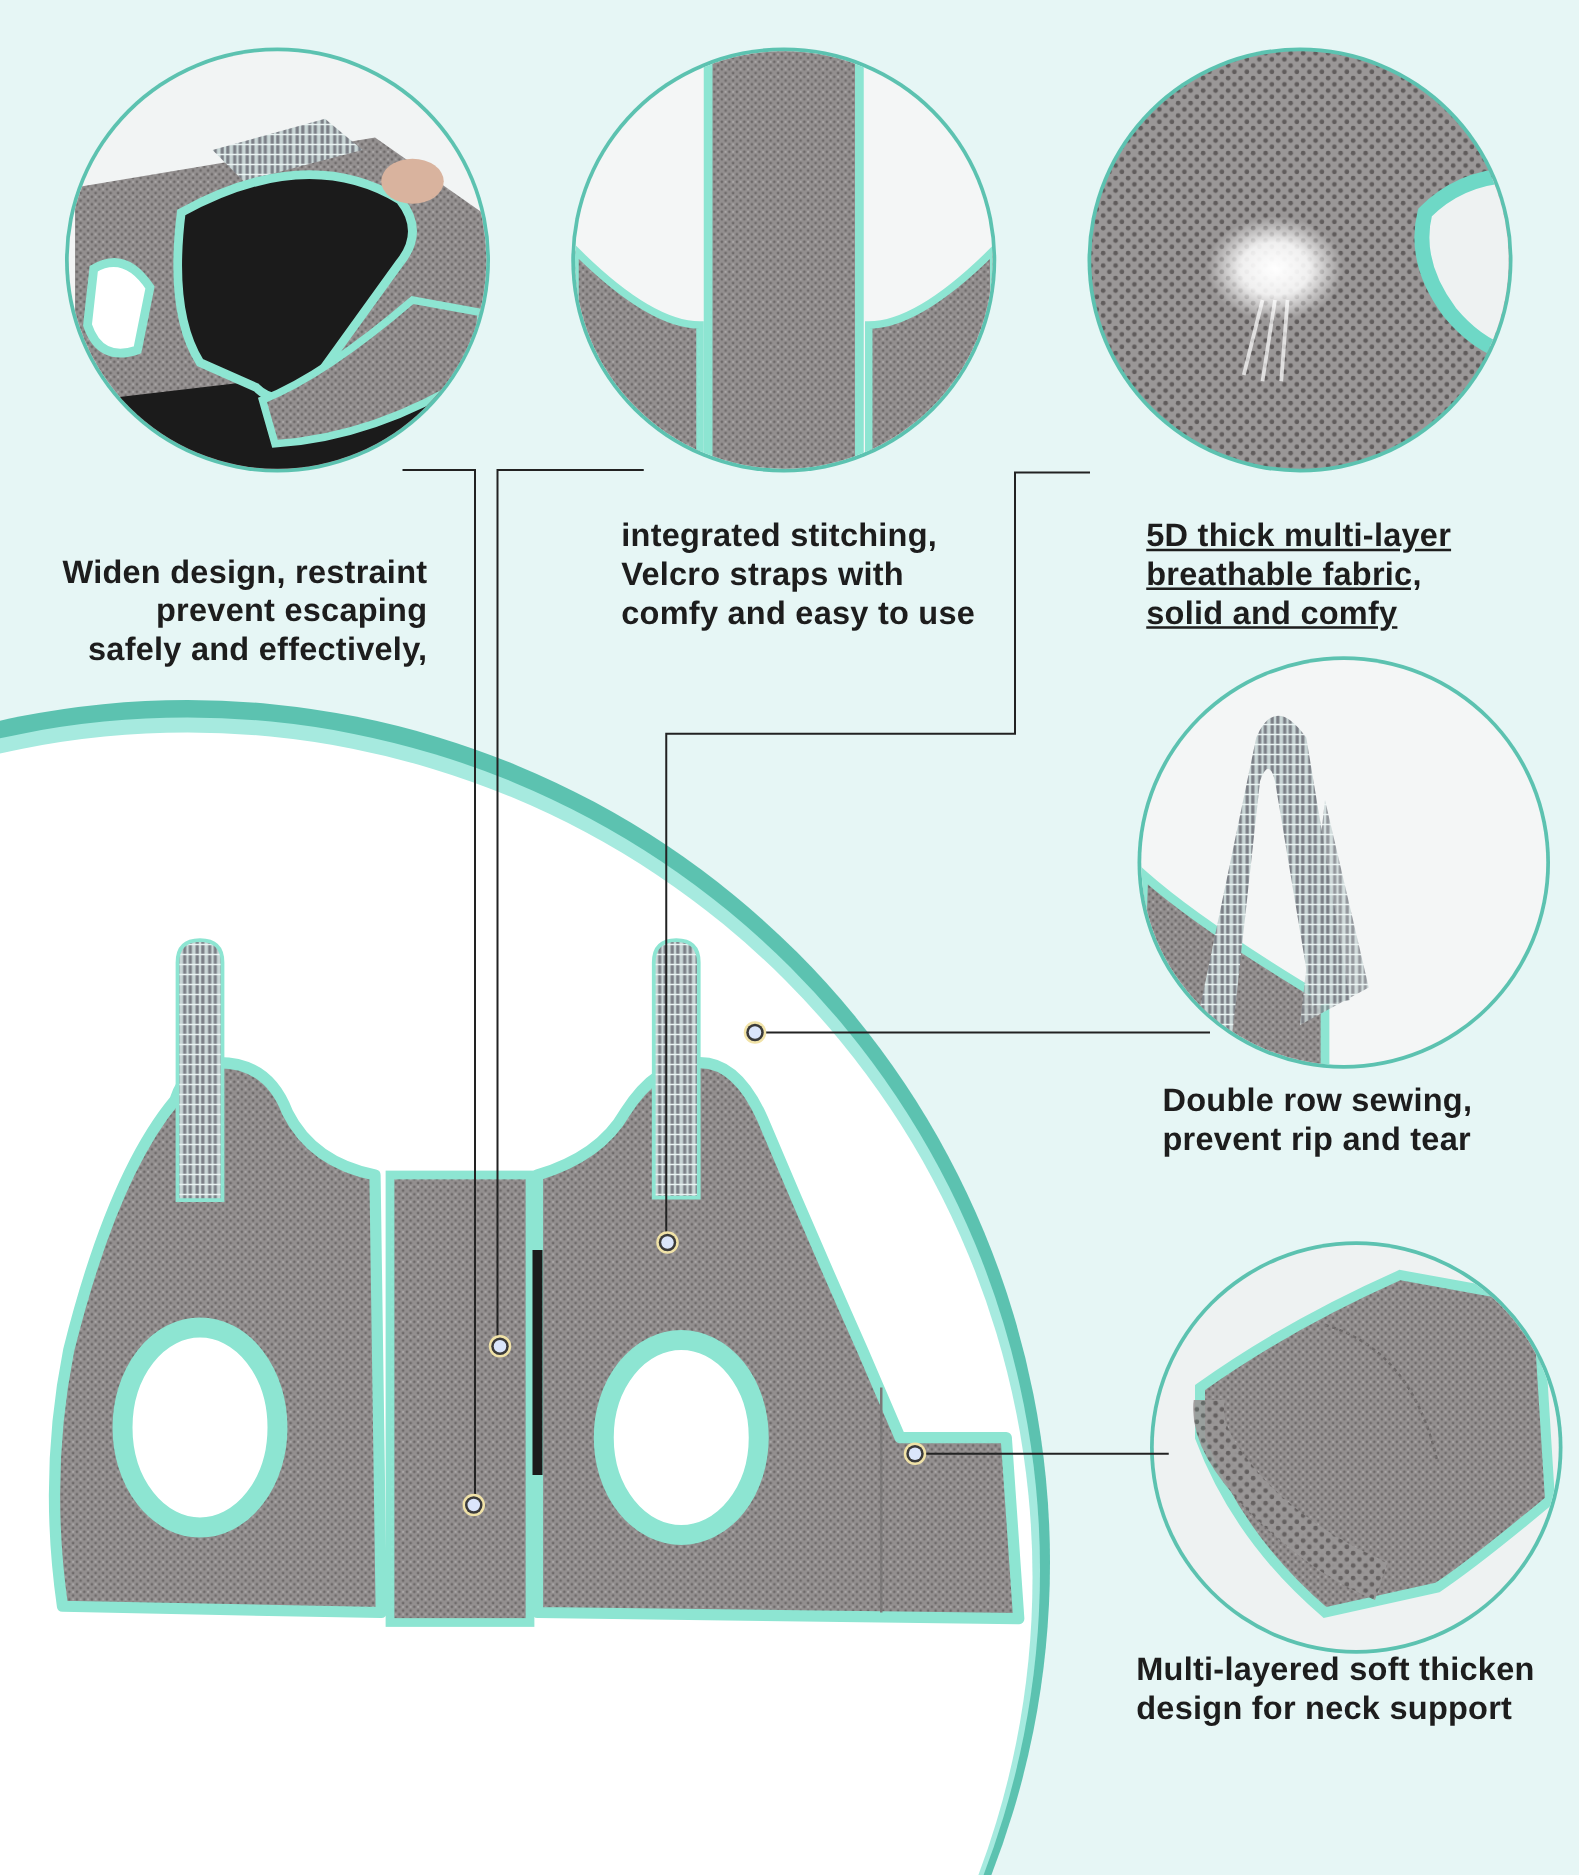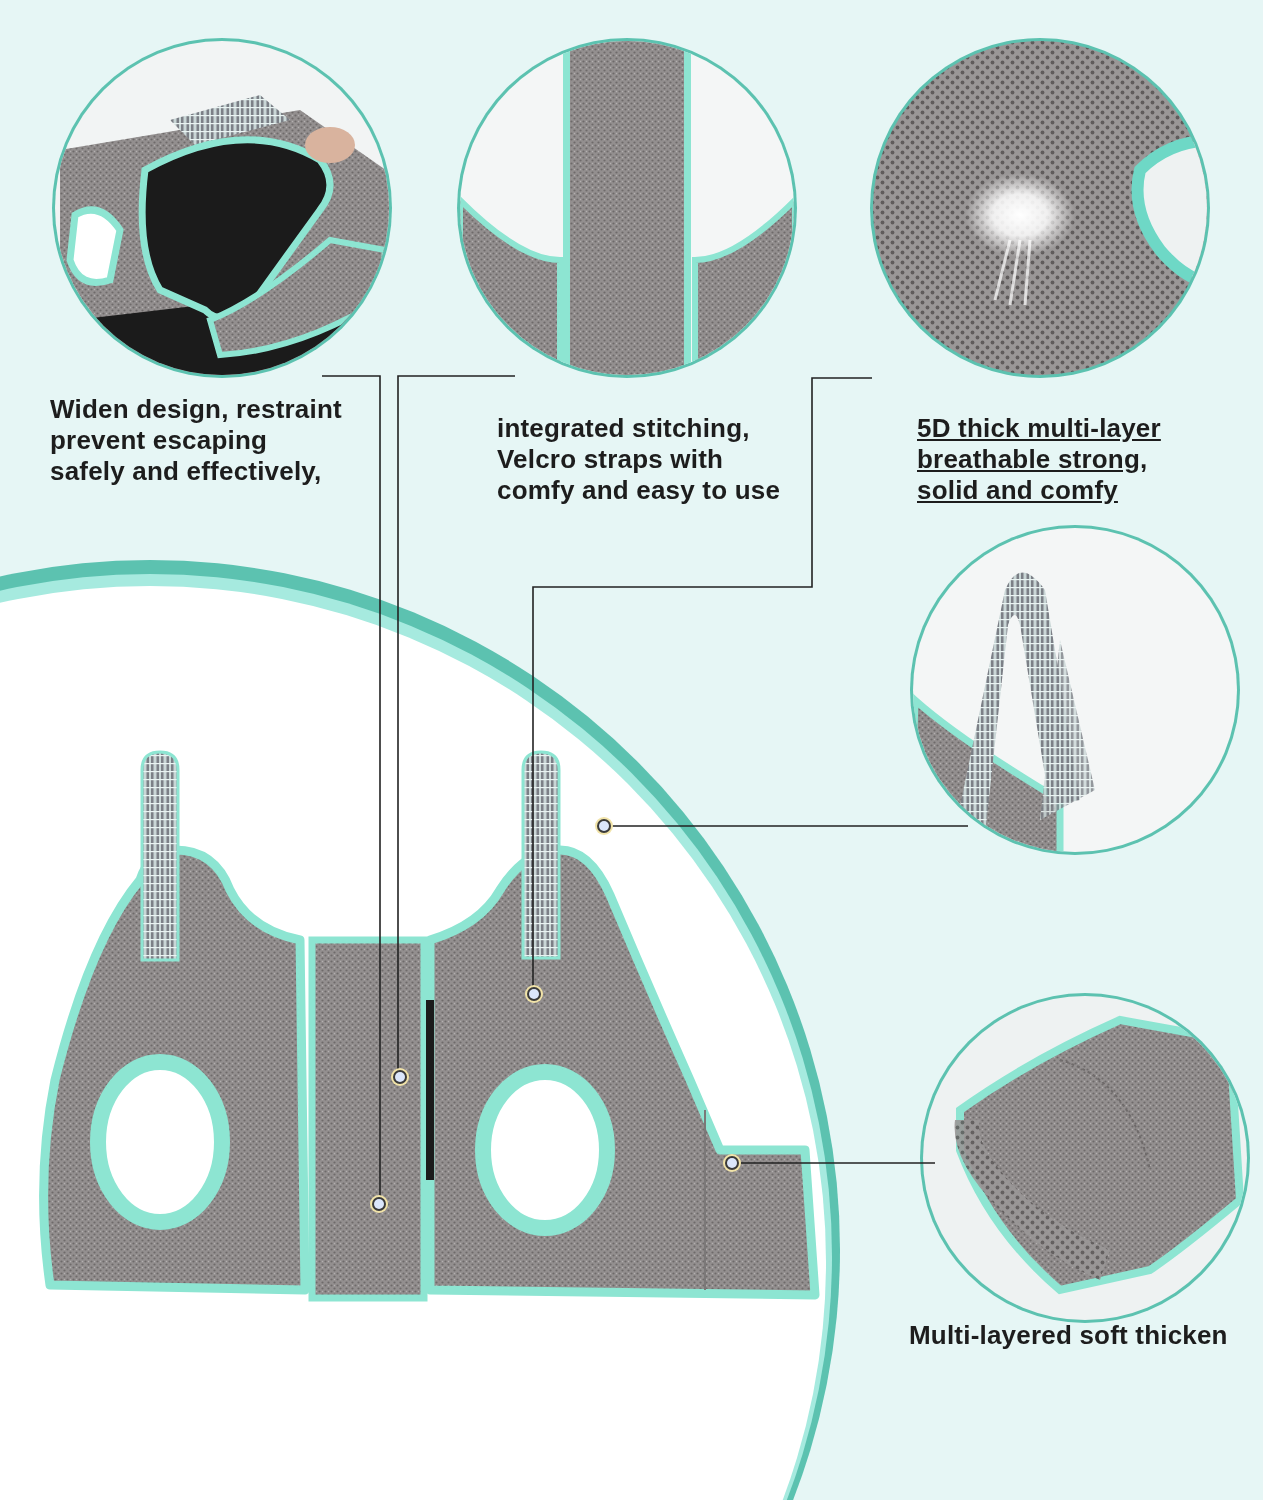--- a/index.html
+++ b/index.html
@@ -177,35 +177,40 @@
         </g>
       <g>
           <circle cx="732" cy="1163" r="9" fill="#f1e3a8"></circle>
           <circle cx="732" cy="1163" r="7" fill="#3a3a3a"></circle>
           <circle cx="732" cy="1163" r="5" fill="#dbe6fb"></circle>
         </g>
     </g>
   </svg>
 
   
-  <div class="caption" style="left:50px; top:394px;">
+  <div class="caption" style="left:50px; top:442px;text-align:right;">
     <span>Widen design, restraint</span>
     <span>prevent escaping</span>
     <span>safely and effectively,</span>
   </div>
 
   <div class="caption" style="left:497px; top:413px;">
     <span>integrated stitching,</span>
     <span>Velcro straps with</span>
     <span>comfy and easy to use</span>
   </div>
 
   <div class="caption" style="left:917px; top:413px;text-decoration:underline;">
     <span>5D thick multi-layer</span>
-    <span>breathable strong,</span>
+    <span>breathable fabric,</span>
     <span>solid and comfy</span>
   </div>
 
+  <div class="caption" style="left:930px; top:865px;">
+    <span>Double row sewing,</span>
+    <span>prevent rip and tear</span>
+  </div>
 
   <div class="caption" style="left:893px; top:1320px;margin-left:16px;">
     <span>Multi-layered soft thicken</span>
+    <span>design for neck support</span>
   </div>
 </div>
 
 </body></html>

